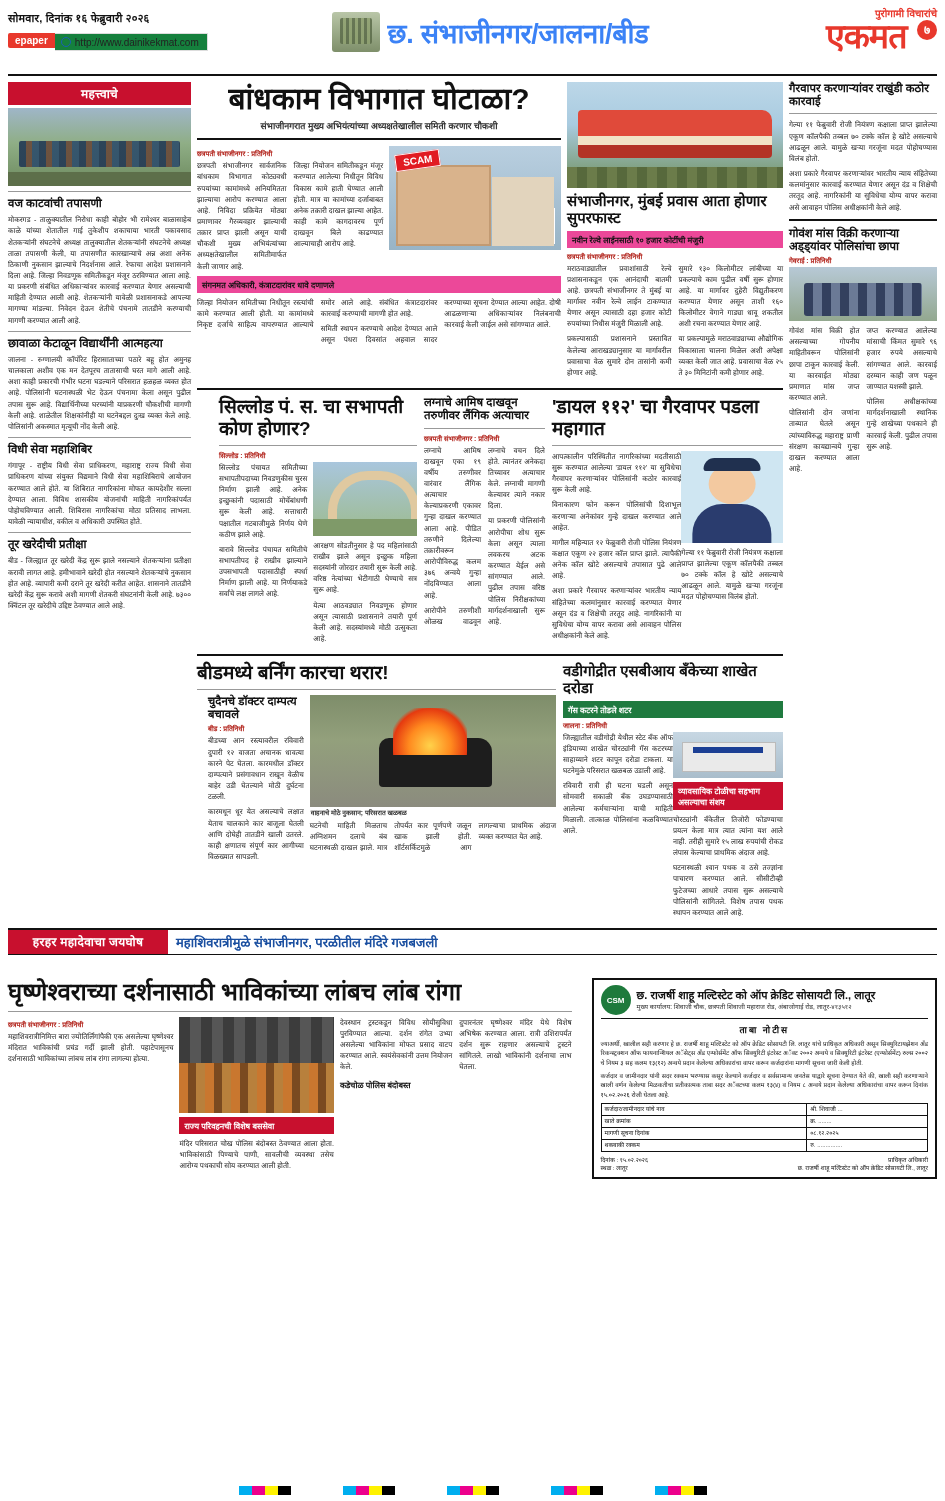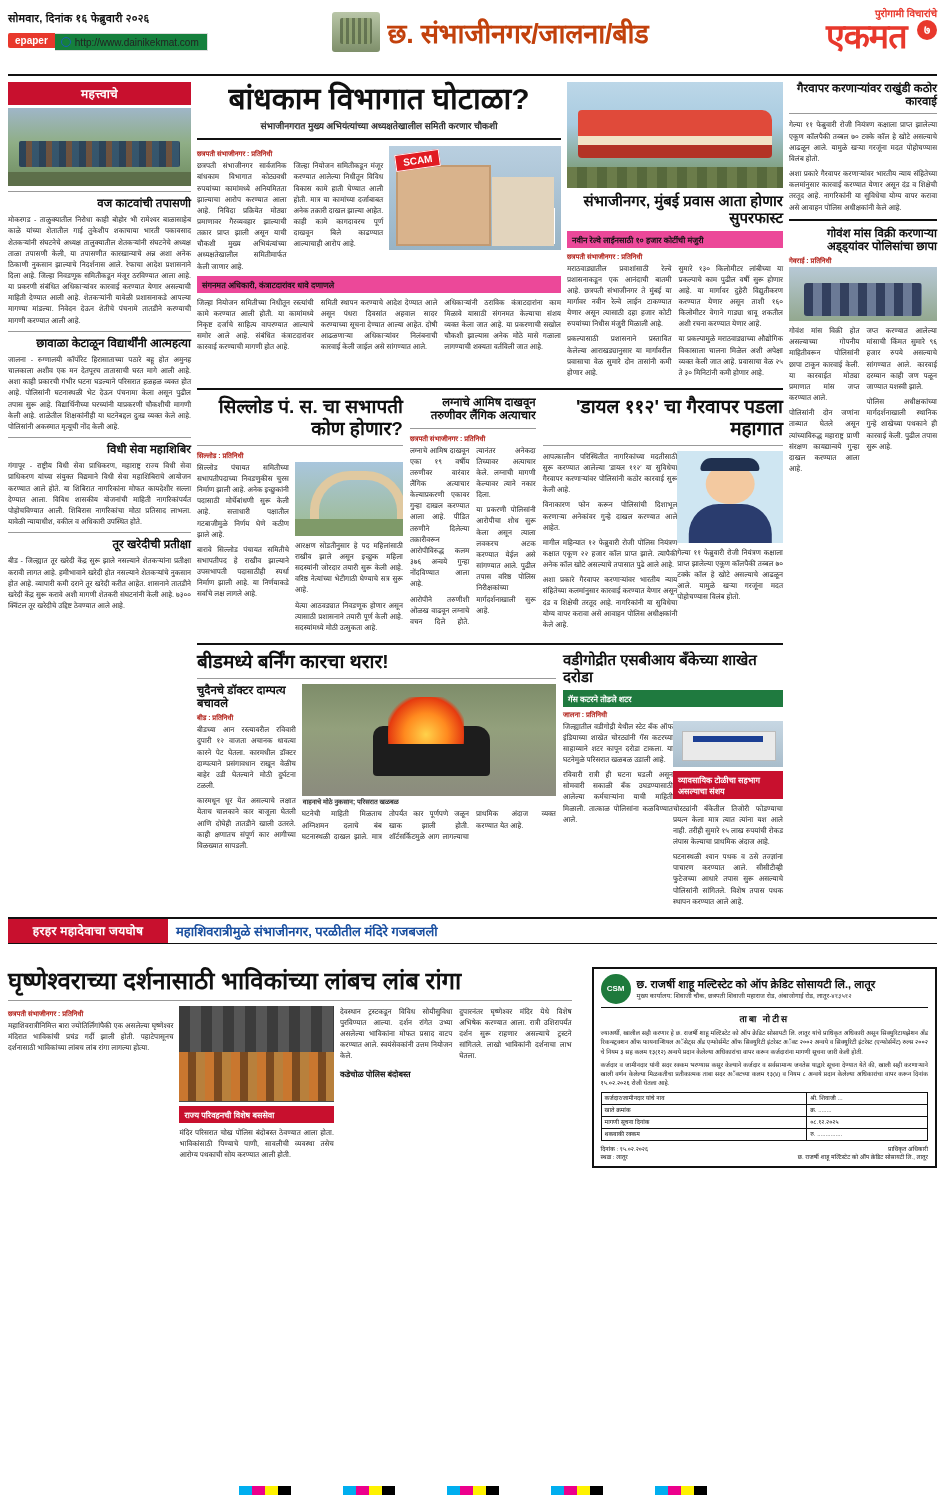--- a/index.html
+++ b/index.html
@@ -18,21 +18,21 @@
   .masthead { display:flex; align-items:flex-start; justify-content:space-between; height:64px; }
   .mh-left { width:250px; padding-top:4px; }
   .mh-date { font-size:11px; font-weight:bold; color:#111; letter-spacing:.2px; }
   .mh-epaper { margin-top:8px; display:flex; align-items:flex-start; height:18px; font-size:10px; }
   .mh-epaper .tag { background:#e8382c; color:#fff; font-weight:bold; padding:2px 7px; font-size:10px; border-radius:2px 0 0 2px; }
   .mh-epaper .url { background:#15803d; color:#222; padding:2px 8px 2px 6px; border:1px solid #ddd; border-left:none; }
   .globe { display:inline-block; width:10px; height:10px; border-radius:50%; border:1.4px solid #1a5fb4; margin-right:4px; position:relative; top:1px; }
   .mh-center { flex:1; text-align:center; padding-top:6px; display:flex; align-items:center; justify-content:center; gap:8px;}
   .mh-emblem { width:48px; height:40px; background:linear-gradient(180deg,#b9c6a8,#7e8f6a); border-radius:3px; position:relative; }
   .mh-emblem:after{content:"";position:absolute;left:8px;top:6px;width:32px;height:26px;background:repeating-linear-gradient(90deg,#5b6b49 0 3px,#8ea06f 3px 6px);border-radius:2px;opacity:.85}
-  .mh-title { font-size:27px; font-weight:bold; color:#c2410c; letter-spacing:-0.3px; white-space:nowrap; }
+  .mh-title { font-size:27px; font-weight:bold; color:#3b82f6; letter-spacing:-0.3px; white-space:nowrap; }
   .mh-right { width:215px; text-align:right; }
   .mh-tag { font-size:10px; color:#e8382c; font-weight:bold; }
   .mh-logo { font-size:34px; font-weight:bold; color:#e8382c; line-height:.95; letter-spacing:-1px; }
   .mh-page-no { display:inline-block; width:20px; height:20px; border-radius:50%; background:#e8382c; color:#fff; font-size:12px; line-height:20px; text-align:center; font-weight:bold; vertical-align:top; margin-left:6px; }
   .rule { border-top:2px solid #111; margin:4px 0 6px 0; }
 
   
   .cols { display:flex; gap:6px; }
   .col-left { width:183px; }
   .col-mid { flex:1; }
@@ -129,21 +129,21 @@
   .ad-notice { text-align:center; font-size:9px; font-weight:bold; margin:4px 0 3px; letter-spacing:2px; }
   .ad-body { font-size:6.2px; line-height:1.5; text-align:justify; }
   .ad-table { width:100%; border-collapse:collapse; font-size:6px; margin:4px 0; }
   .ad-table td { border:1px solid #111; padding:1.5px 3px; }
 
   
   .colorbar { position:absolute; left:0; bottom:6px; width:945px; display:flex; justify-content:center; gap:0; }
   .cb-group { display:flex; margin:0 26px; }
   .cb { width:13px; height:9px; }
   .mt4{margin-top:4px}
-  .center{text-align:right}
+  .center{text-align:left}
   .fw{font-weight:bold}
 </style>
 </head>
 <body>
 
 <div class="page">
 
   <div class="masthead">
     <div class="mh-left">
       <div class="mh-date">सोमवार, दिनांक १६ फेब्रुवारी २०२६</div>
@@ -210,41 +210,40 @@
                 <span class="scam-badge">SCAM</span>
                 <span class="qr"></span>
               </div>
             </div>
           </div>
 
           <div class="yellowbar mt4">संगनमत अधिकारी, कंत्राटदारांवर धावे दणाणले</div>
           <div class="body-text cols3 mt4">
             <p>जिल्हा नियोजन समितीच्या निधीतून रस्त्यांची कामे करण्यात आली होती. या कामांमध्ये निकृष्ट दर्जाचे साहित्य वापरण्यात आल्याचे समोर आले आहे. संबंधित कंत्राटदारांवर कारवाई करण्याची मागणी होत आहे.</p>
             <p>समिती स्थापन करण्याचे आदेश देण्यात आले असून पंधरा दिवसांत अहवाल सादर करण्याच्या सूचना देण्यात आल्या आहेत. दोषी आढळणाऱ्या अधिकाऱ्यांवर निलंबनाची कारवाई केली जाईल असे सांगण्यात आले.</p>
-            <p>अधिकाऱ्यांनी ठराविक कंत्राटदारांना काम मिळावे यासाठी संगनमत केल्याचा संशय व्यक्त केला जात आहे. या प्रकरणाची सखोल चौकशी झाल्यास अनेक मोठे मासे गळाला लागण्याची शक्यता वर्तविली जात आहे.</p>
           </div>
         </div>
 
         <div style="width:216px;">
           <div class="photo img-train" style="height:106px;"></div>
           <div class="art-head h-md center mt4">संभाजीनगर, मुंबई प्रवास आता होणार सुपरफास्ट</div>
           <div class="yellowbar mt4">नवीन रेल्वे लाईनसाठी १० हजार कोटींची मंजुरी</div>
           <div class="byline mt4">छत्रपती संभाजीनगर : प्रतिनिधी</div>
           <div class="body-text cols2">
             <p>मराठवाड्यातील प्रवाशांसाठी रेल्वे प्रशासनाकडून एक आनंदाची बातमी आहे. छत्रपती संभाजीनगर ते मुंबई या मार्गावर नवीन रेल्वे लाईन टाकण्यात येणार असून त्यासाठी दहा हजार कोटी रुपयांच्या निधीस मंजुरी मिळाली आहे.</p>
             <p>प्रकल्पासाठी प्रशासनाने प्रस्तावित केलेल्या आराखड्यानुसार या मार्गावरील प्रवासाचा वेळ सुमारे दोन तासांनी कमी होणार आहे.</p>
             <p>सुमारे १३० किलोमीटर लांबीच्या या प्रकल्पाचे काम पुढील वर्षी सुरू होणार आहे. या मार्गावर दुहेरी विद्युतीकरण करण्यात येणार असून ताशी १६० किलोमीटर वेगाने गाड्या धावू शकतील अशी रचना करण्यात येणार आहे.</p>
             <p>या प्रकल्पामुळे मराठवाड्याच्या औद्योगिक विकासाला चालना मिळेल अशी अपेक्षा व्यक्त केली जात आहे. प्रवासाचा वेळ २५ ते ३० मिनिटांनी कमी होणार आहे.</p>
           </div>
         </div>
       </div>
 
       <div class="hr-bold"></div>
 
-      <div style="display:flex; gap:7px;">
+      <div style="display:flex; gap:7px;margin-left:22px;">
         <div style="width:36%;">
           <div class="art-head h-lg center">सिल्लोड पं. स. चा सभापती कोण होणार?</div>
           <div class="hr-thin"></div>
           <div class="byline">सिल्लोड : प्रतिनिधी</div>
           <div style="display:flex; gap:6px;">
             <div style="width:46%;" class="body-text">
               <p>सिल्लोड पंचायत समितीच्या सभापतीपदाच्या निवडणुकीस चुरस निर्माण झाली आहे. अनेक इच्छुकांनी पदासाठी मोर्चेबांधणी सुरू केली आहे. सत्ताधारी पक्षातील गटबाजीमुळे निर्णय घेणे कठीण झाले आहे.</p>
               <p>बारावे सिल्लोड पंचायत समितीचे सभापतीपद हे राखीव झाल्याने उपसभापती पदासाठीही स्पर्धा निर्माण झाली आहे. या निर्णयाकडे सर्वांचे लक्ष लागले आहे.</p>
             </div>
             <div style="width:54%;">
@@ -289,21 +288,21 @@
           </div>
         </div>
       </div>
 
       <div class="hr-bold"></div>
 
       <div style="display:flex; gap:7px;">
         <div style="width:62%;">
           <div class="art-head h-lg">बीडमध्ये बर्निंग कारचा थरार!</div>
           <div class="hr-thin"></div>
-          <div style="display:flex; gap:6px;">
+          <div style="display:flex; gap:6px;margin-left:11px;">
             <div style="width:28%;">
               <div class="art-head h-sm">चुदैनचे डॉक्टर दाम्पत्य बचावले</div>
               <div class="byline">बीड : प्रतिनिधी</div>
               <div class="body-text">
                 <p>बीडच्या आन रस्त्यावरील रविवारी दुपारी १२ वाजता अचानक धावत्या कारने पेट घेतला. कारमधील डॉक्टर दाम्पत्याने प्रसंगावधान राखून वेळीच बाहेर उडी घेतल्याने मोठी दुर्घटना टळली.</p>
                 <p>कारमधून धूर येत असल्याचे लक्षात येताच चालकाने कार बाजूला घेतली आणि दोघेही तातडीने खाली उतरले. काही क्षणातच संपूर्ण कार आगीच्या विळख्यात सापडली.</p>
               </div>
             </div>
             <div style="width:72%;">
               <div class="photo img-fire" style="height:112px;"></div>

